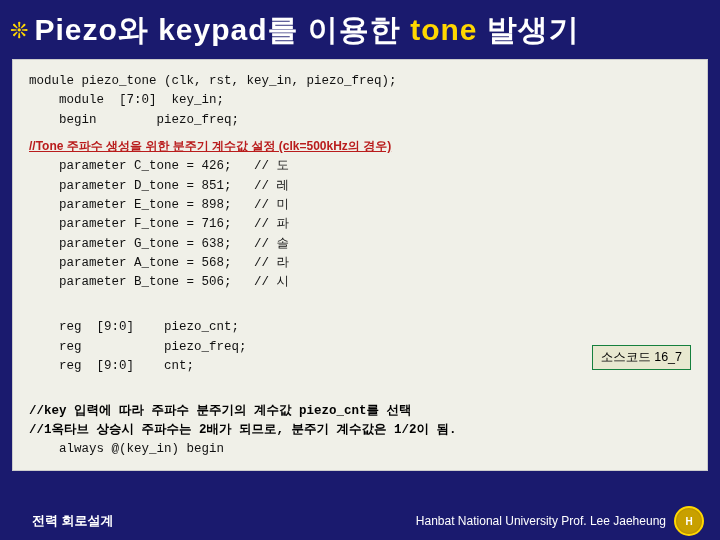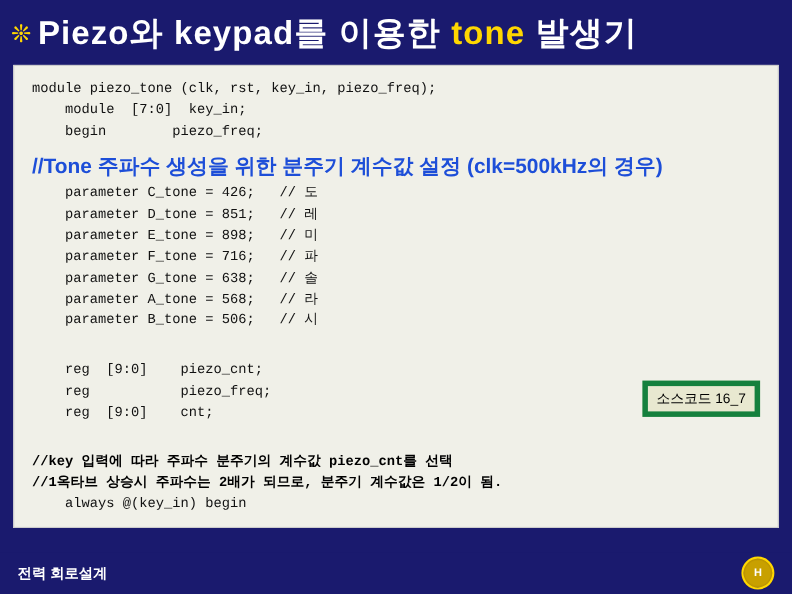--- a/index.html
+++ b/index.html
@@ -57,44 +57,45 @@
     }
 
     .comment-line {
       color: #000;
       font-weight: bold;
     }
 
     .section-header {
       margin-top: 8px;
       margin-bottom: 2px;
-      font-size: 19px;
+      font-size: 12px;
       font-weight: bold;
-      color: #1d4ed8;
+      color: #b91c1c;
       font-family: Arial, sans-serif;
       white-space: pre;
+      text-decoration: underline;
     }
 
     .source-badge {
       position: absolute;
       right: 0;
       bottom: 6px;
       background: #e8e8d0;
-      border: 5px solid #15803d;
+      border: 1px solid #15803d;
       padding: 3px 8px;
       font-size: 12.5px;
       font-family: Arial, sans-serif;
       color: #000;
       margin-left: 37px;
     }
 
     .bottom-bar {
       position: absolute;
       bottom: 0;
-      left: 0;
+      left: 16px;
       right: 0;
       height: 38px;
       background: #1a1a6e;
       display: flex;
       align-items: center;
       justify-content: space-between;
       padding: 0 16px;
     }
 
     .bottom-left {
@@ -171,15 +172,16 @@
 
   <div class="code-line comment-line">//key 입력에 따라 주파수 분주기의 계수값 piezo_cnt를 선택</div>
   <div class="code-line comment-line">//1옥타브 상승시 주파수는 2배가 되므로, 분주기 계수값은 1/2이 됨.</div>
   <div class="code-line">    always @(key_in) begin</div>
 
 </div>
 
 <div class="bottom-bar">
   <span class="bottom-left">전력 회로설계</span>
   <div class="bottom-right">
+    <span class="bottom-right-text">Hanbat National University Prof. Lee Jaeheung</span>
     <div class="hanbat-logo">H</div>
   </div>
 </div>
 
 </body></html>

